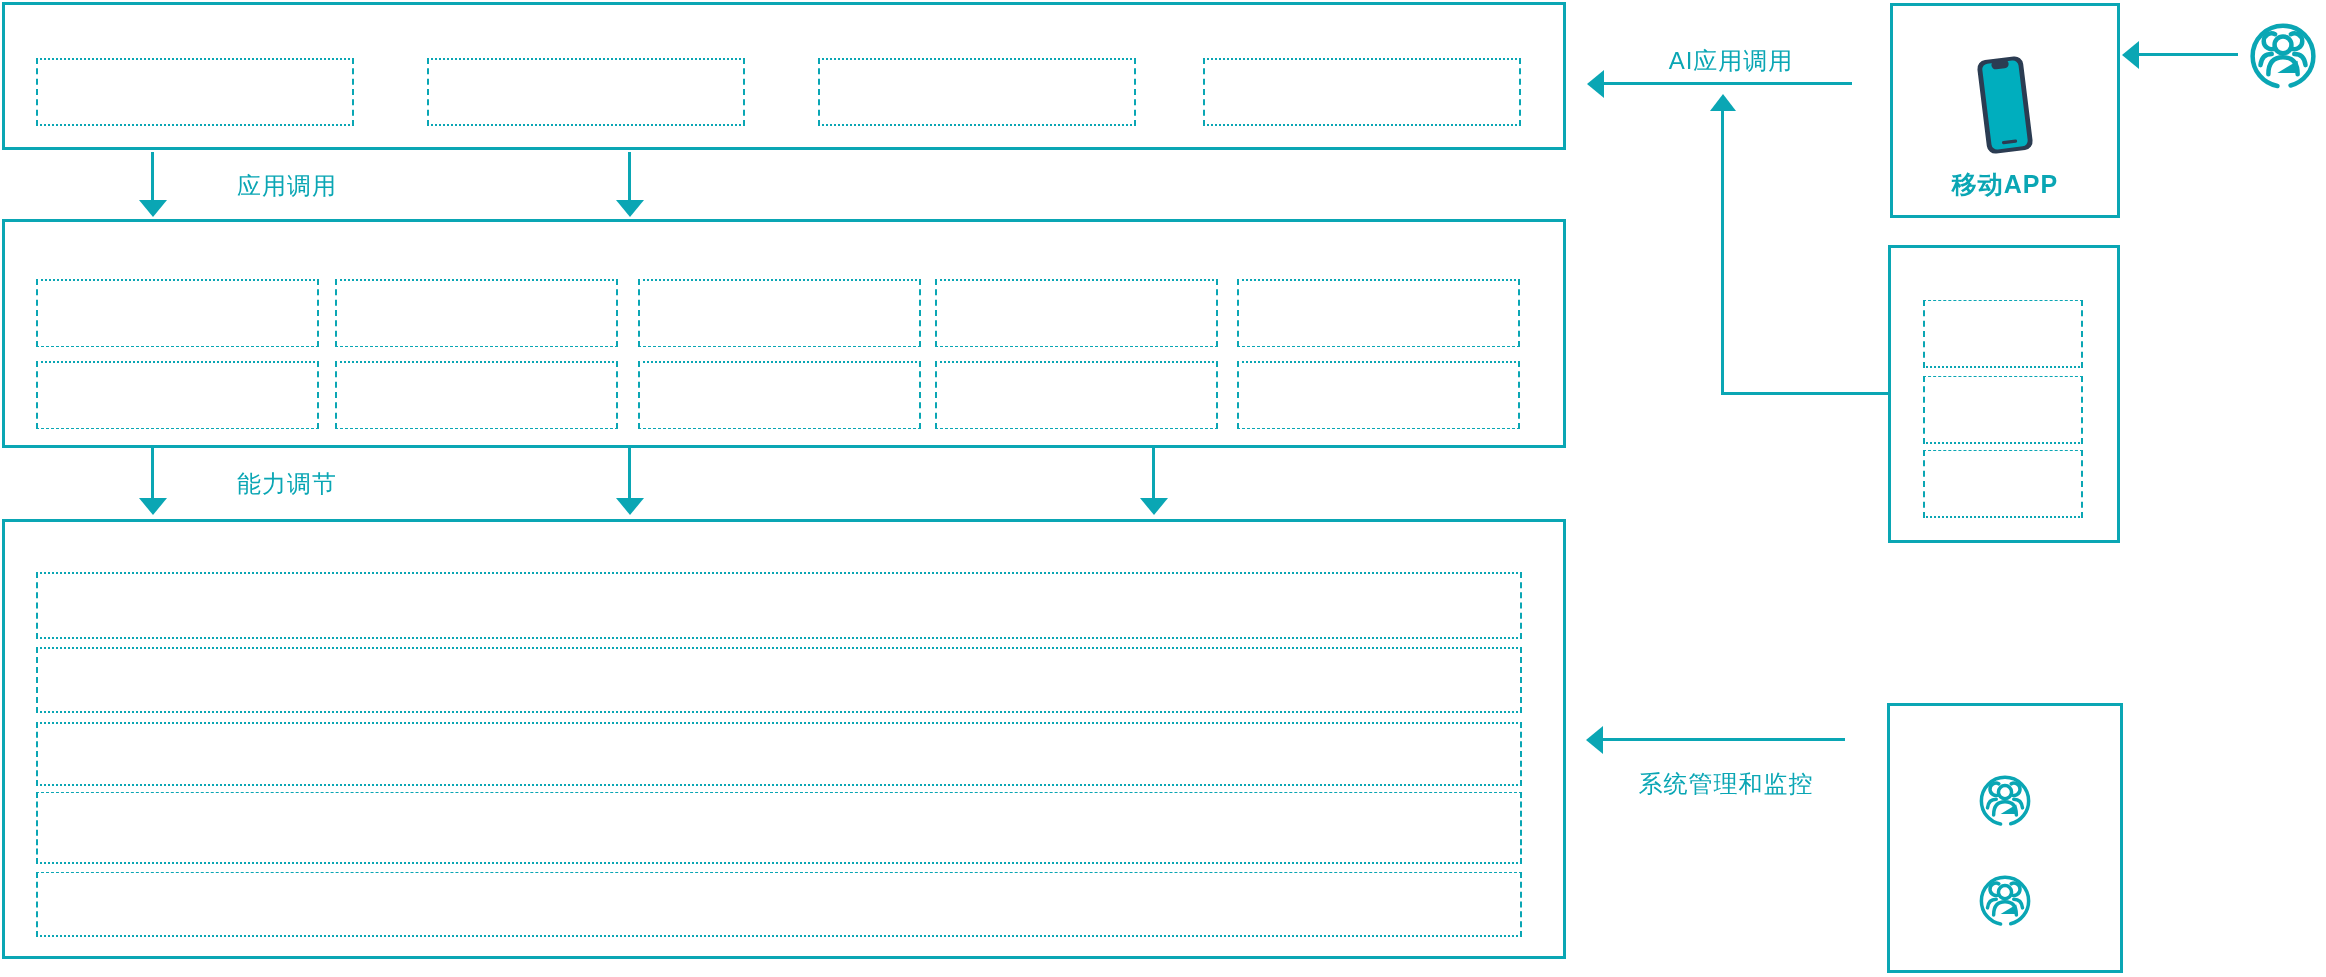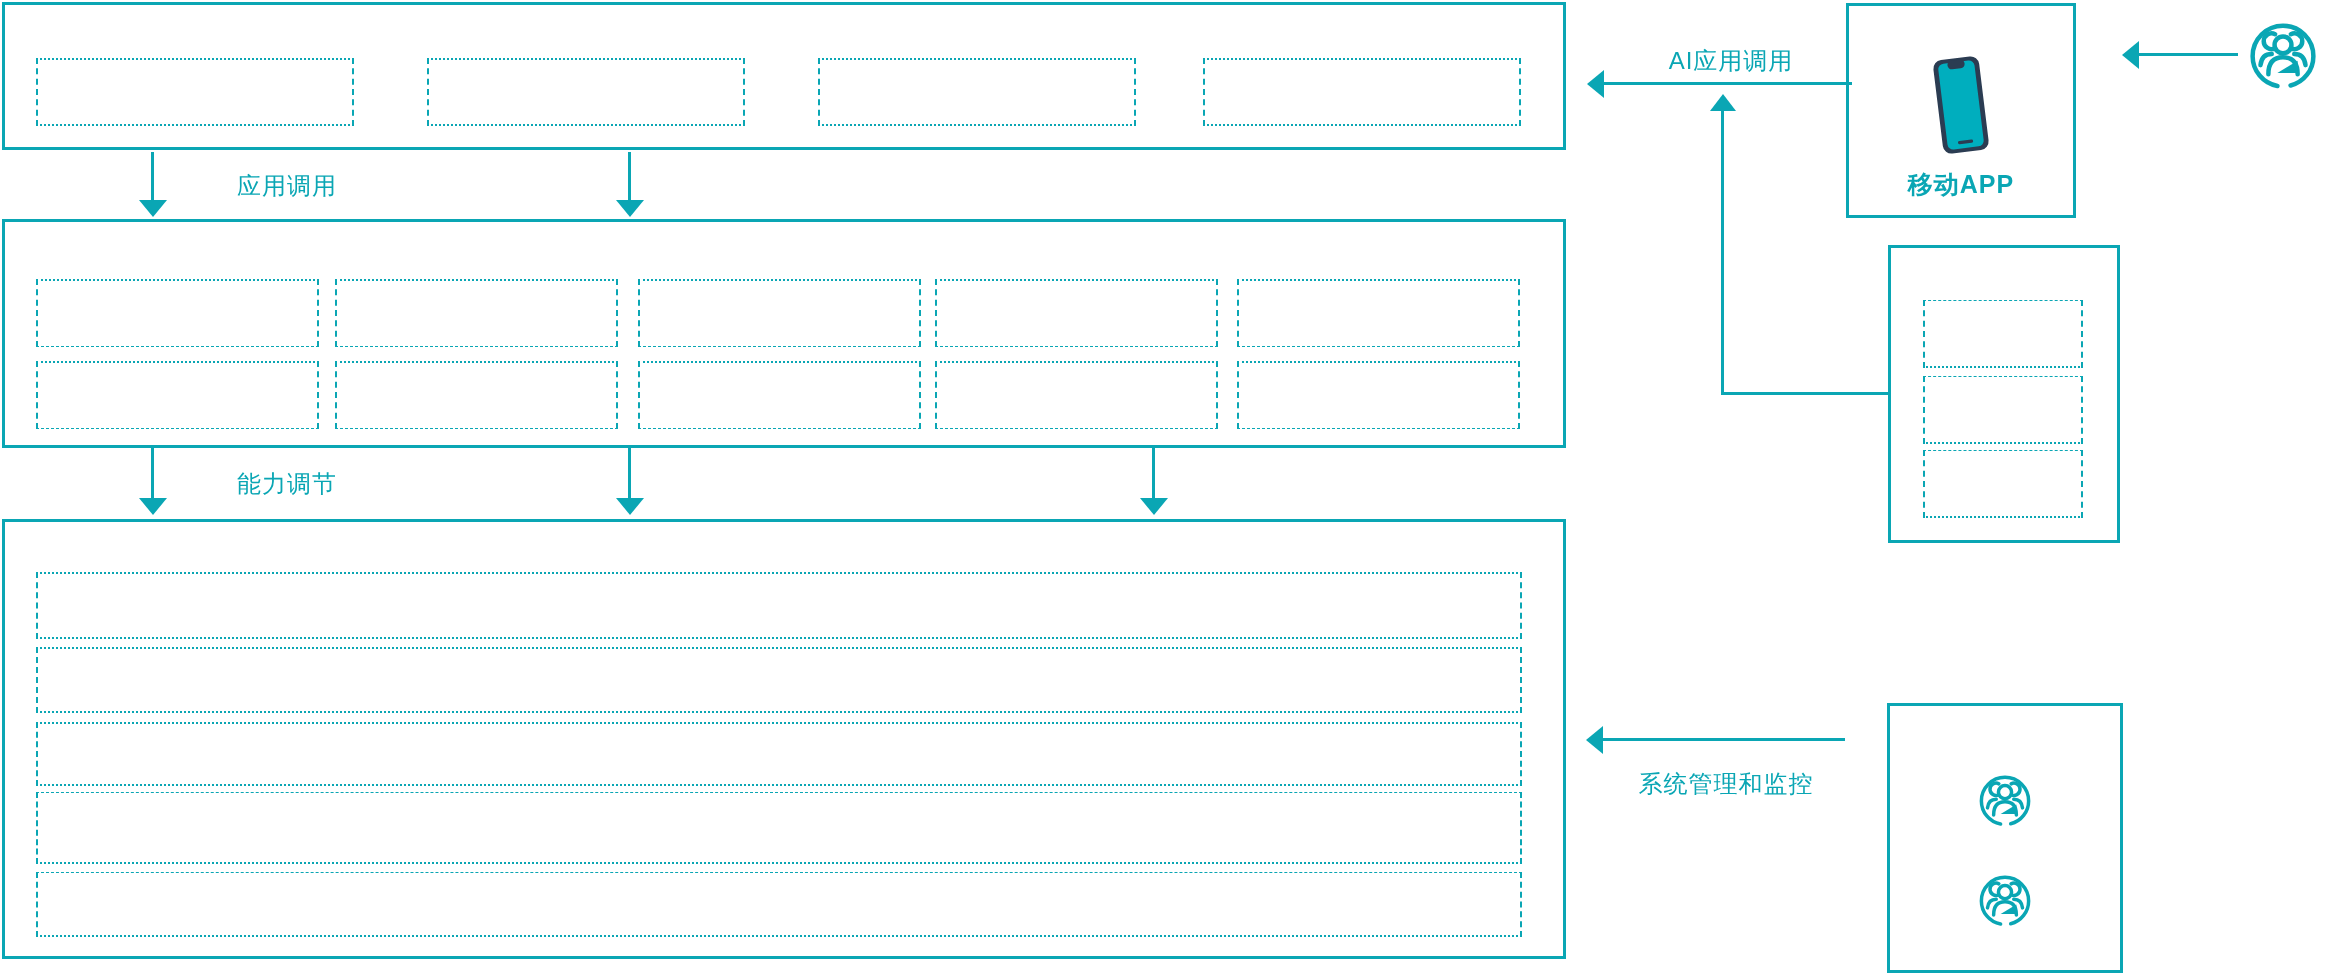--- a/index.html
+++ b/index.html
@@ -96,21 +96,21 @@
   <div class="flow-label" style="left:187px;top:468px;width:200px;">能力调节</div>
 
   <div class="panel" style="left:2px;top:519px;width:1564px;height:440px;">
     <div class="ph" style="left:31px;top:50px;width:1486px;height:67px;"></div>
     <div class="ph" style="left:31px;top:125px;width:1486px;height:66px;"></div>
     <div class="ph" style="left:31px;top:200px;width:1486px;height:64px;"></div>
     <div class="ph fine-top" style="left:31px;top:270px;width:1486px;height:72px;"></div>
     <div class="ph fine-top" style="left:31px;top:350px;width:1486px;height:65px;"></div>
   </div>
 
-  <div class="panel" style="left:1846px;top:3px;width:230px;height:215px;">
+  <div class="panel" style="left:1890px;top:3px;width:230px;height:215px;">
     <svg class="icon" style="left:88px;top:50px;transform:rotate(-7deg);" width="48" height="98" viewBox="0 0 50 100">
       <rect x="1" y="1" width="48" height="98" rx="9" fill="#2B3C52"></rect>
       <rect x="6" y="5" width="38" height="90" rx="6" fill="#00AEBE"></rect>
       <rect x="16" y="3" width="18" height="9" rx="4.5" fill="#2B3C52"></rect>
       <rect x="17" y="87" width="16" height="3.5" rx="1.75" fill="#2B3C52"></rect>
     </svg>
     <div class="panel-label" style="top:162px;">移动APP</div>
   </div>
 
   <div class="panel" style="left:1888px;top:245px;width:232px;height:298px;">

